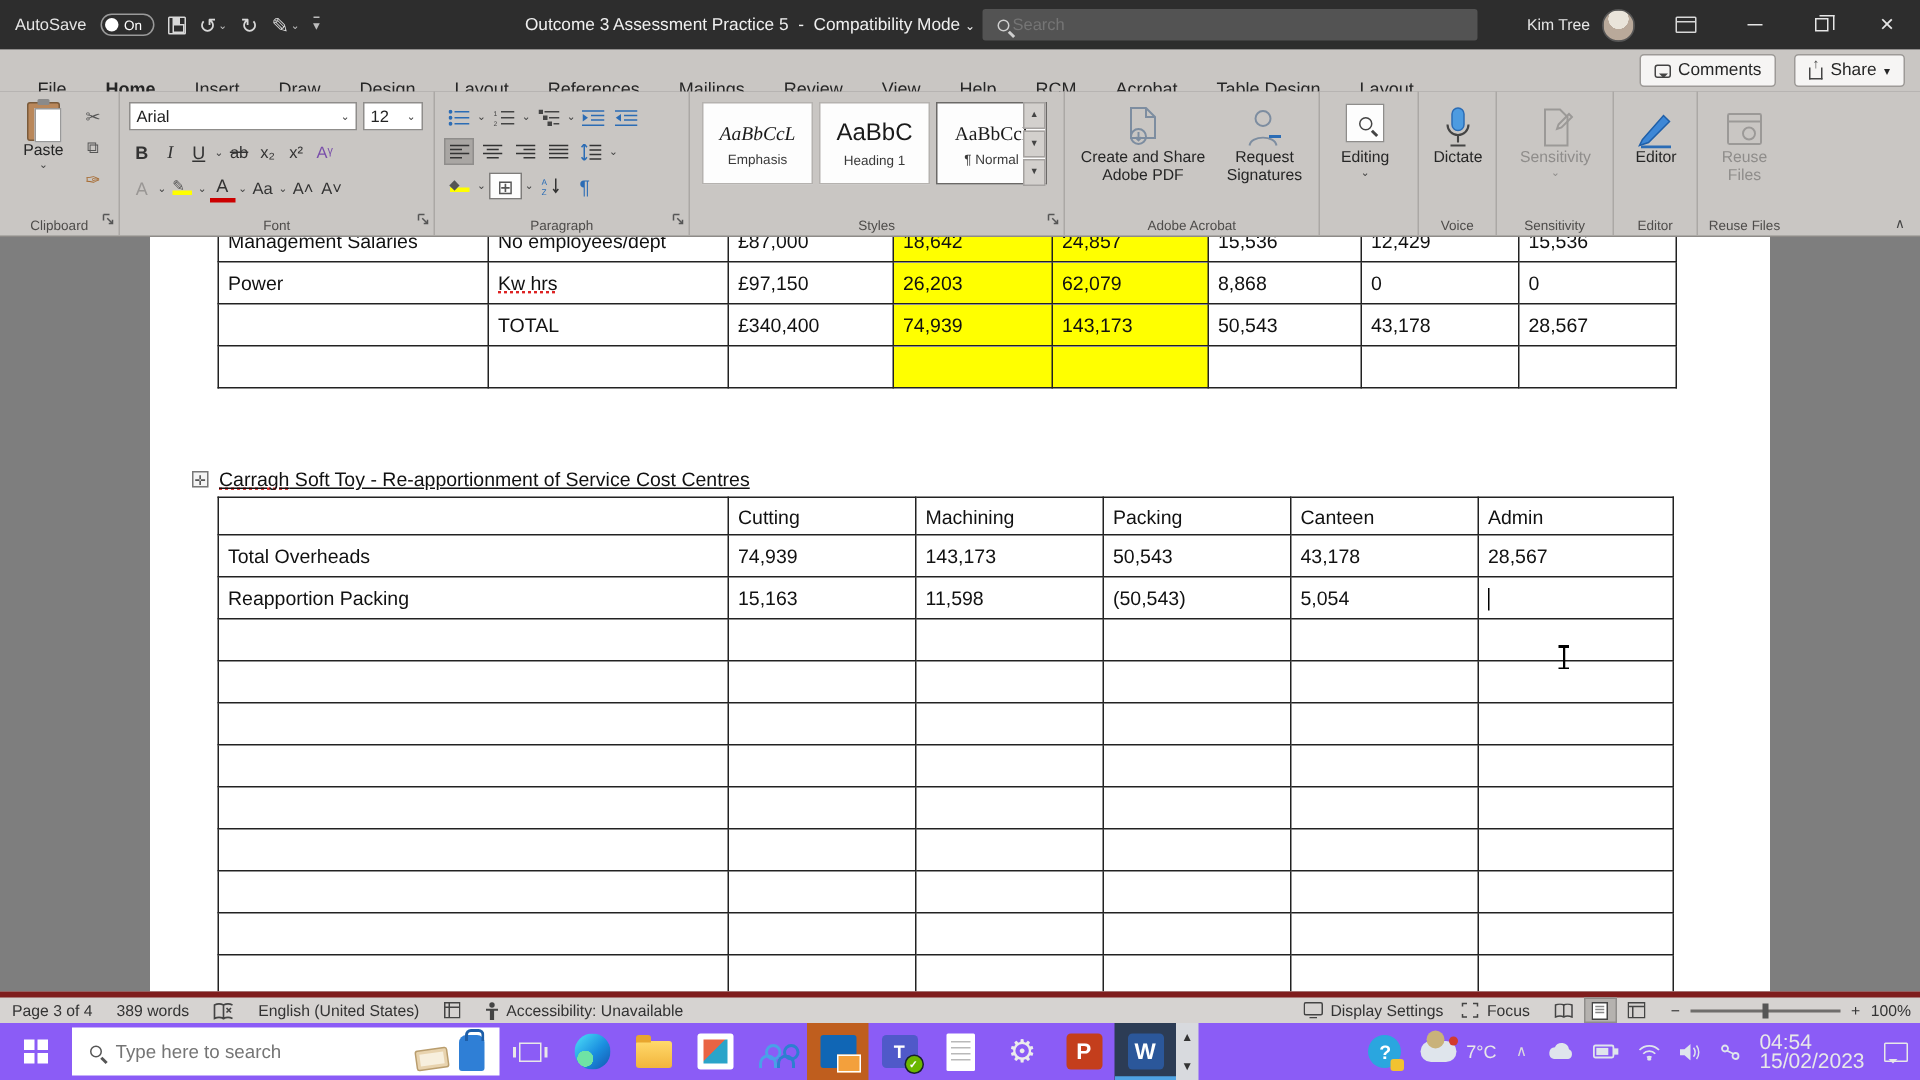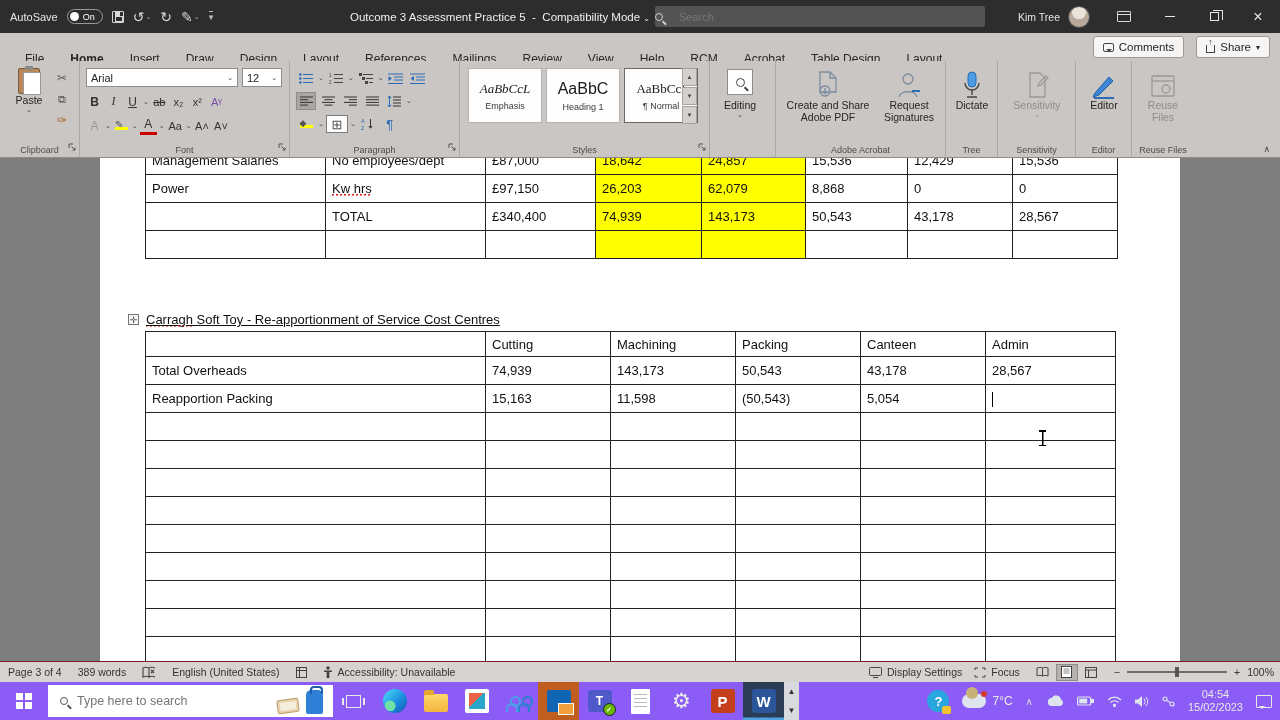--- a/index.html
+++ b/index.html
@@ -14,21 +14,21 @@
                    padding:1px 7px 1px 2px; height:15px; }
   .autosave-dot { width:9px; height:9px; border-radius:50%; background:#fff; }
   .autosave-on { font-size:9px; color:#fff; }
   .qat-btn { color:#d8d8d8; font-size:14px; display:flex; align-items:center; gap:1px; cursor:default; }
   .qat-chev { font-size:7px; color:#bdbdbd; }
   .save-ico { width:12px; height:12px; border:1.4px solid #d8d8d8; border-radius:1px; position:relative; }
   .save-ico::before { content:""; position:absolute; top:0; left:2px; width:5px; height:4px; background:#d8d8d8; }
   .save-ico::after { content:""; position:absolute; bottom:0; left:2px; width:6px; height:4px; border:1px solid #d8d8d8; }
   .tb-title { position:absolute; left:330px; width:340px; text-align:center; font-size:11.5px; color:#f0f0f0; white-space:nowrap; }
   .tb-search { position:absolute; left:655px; top:6px; width:330px; height:21px; background:#535353;
-               border-radius:2px; display:flex; align-items:center; gap:16px; color:#cfcfcf; }
+               border-radius:2px; display:flex; align-items:center; gap:2px; padding-left:10px; color:#cfcfcf; }
   .tb-search input { background:transparent; border:none; outline:none; color:#cfcfcf; font-size:11px; width:250px; }
   .mag { width:8px; height:8px; border:1.4px solid #cfcfcf; border-radius:50%; position:relative; flex:none; }
   .mag::after { content:""; position:absolute; width:5px; height:1.5px; background:#cfcfcf; transform:rotate(45deg);
                 left:6px; top:8px; }
   .tb-right { position:absolute; right:0; top:0; height:33px; display:flex; align-items:center; }
   .user-name { font-size:10.5px; color:#e6e6e6; margin-right:8px; }
   .avatar { width:22px; height:22px; border-radius:50%; margin-right:14px;
             background:radial-gradient(circle at 50% 28%, #e9e4da 0 38%, #b9a99a 39% 100%); border:1px solid #555; }
   .ribbon-opts { width:14px; height:11px; border:1.2px solid #d8d8d8; border-radius:1px; margin-right:4px; position:relative; }
   .ribbon-opts::before { content:""; position:absolute; top:2px; left:0; right:0; height:1.2px; background:#d8d8d8; }
@@ -126,21 +126,21 @@
                  font-size:9px; color:#555; background:#f4f4f4; }
   .sec-title { text-decoration:underline; }
   .caret { display:inline-block; width:1px; height:15px; background:#000; vertical-align:middle; }
   .ibeam { position:absolute; left:938px; top:272px; width:9px; height:16px;
            background:linear-gradient(#000,#000) center/1.5px 100% no-repeat; }
   .ibeam::before, .ibeam::after { content:""; position:absolute; left:1px; width:7px; height:1.5px; background:#000; }
   .ibeam::before { top:0; } .ibeam::after { bottom:0; }
 
   
   .statusbar { position:absolute; top:661px; left:0; width:1280px; height:21px; background:#d6d3d1;
-               border-top:1px solid #7f1d1d; display:flex; align-items:center; font-size:10.5px; color:#333; }
+               border-top:4px solid #7f1d1d; display:flex; align-items:center; font-size:10.5px; color:#333; }
   .sb-left { display:flex; align-items:center; gap:16px; padding-left:8px; }
   .sb-right { position:absolute; right:6px; display:flex; align-items:center; gap:12px; }
   .sb-item { display:flex; align-items:center; gap:5px; }
   .viewbtns { display:flex; gap:2px; }
   .viewbtn { width:22px; height:17px; display:flex; align-items:center; justify-content:center; }
   .viewbtn.sel { background:#b5b2af; }
   .zoomslider { display:flex; align-items:center; gap:7px; }
   .ztrack { width:100px; height:2px; background:#6f6d6b; position:relative; }
   .zthumb { position:absolute; left:48px; top:-4px; width:4px; height:10px; background:#555; }
 
@@ -203,21 +203,21 @@
   .help-ico { width:22px; height:22px; border-radius:50%; background:#2aa6df; color:#fff; font-size:13px; font-weight:bold;
               display:flex; align-items:center; justify-content:center; position:relative; }
   .help-ico::after { content:""; position:absolute; right:-2px; bottom:-2px; width:9px; height:8px; background:#f2c230;
                      border-radius:2px; }
   .weather { display:flex; align-items:center; gap:6px; font-size:12px; }
   .cloud { width:24px; height:14px; background:#dfe5ec; border-radius:8px; position:relative; }
   .cloud::before { content:""; position:absolute; left:4px; top:-7px; width:12px; height:12px; background:#c9b27a; border-radius:50%; }
   .cloud::after { content:""; position:absolute; right:-1px; top:-3px; width:6px; height:6px; background:#d23b2e; border-radius:50%; }
   .tray-chev { font-size:10px; color:#dcdcdc; }
   .tray svg { display:block; }
-  .clockbox { text-align:center; font-size:11px; line-height:13px; }
+  .clockbox { text-align:left; font-size:14px; line-height:13px; }
   .action-ico { width:16px; height:13px; border:1.4px solid #e8e8e8; border-radius:1px; position:relative; }
   .action-ico::after { content:""; position:absolute; left:2px; bottom:-5px; border:3px solid transparent; border-top-color:#e8e8e8; }
 </style>
 </head>
 <body>
 
 <div class="titlebar">
   <div class="tb-left">
     <span>AutoSave</span>
     <span class="autosave-pill">
@@ -502,30 +502,20 @@
       <span>▲</span>
       <span>▼</span>
       <span>▼</span>
     </div>
     <span class="glabel">Styles</span>
     <span class="launcher"><svg width="8" height="8">
           <path d="M1 1h4M1 1v4M3.5 3.5L7 7M7 4.5V7H4.5" stroke="#555" fill="none"></path>
         </svg></span>
   </div>
 
-  <div class="rgroup g-edit">
-    <div class="bigbtn" style="position:absolute;left:14px;top:8px;">
-      <span class="edit-lens">
-          <span class="mag-dark"></span>
-        </span>
-      <span style="margin-top:4px;">Editing</span>
-      <span class="chev">⌄</span>
-    </div>
-  </div>
-
   <div class="rgroup g-acrobat">
     <div class="bigbtn" style="position:absolute;left:6px;top:8px;width:92px;">
       <span class="ico28">
           <svg width="26" height="28" fill="none" stroke="#7d8da0" stroke-width="1.3">
             <path d="M5 1h10l6 6v14H5z"></path>
             <path d="M15 1v6h6"></path>
             <circle cx="10" cy="20" r="5"></circle>
             <path d="M10 17v5M8 20.5l2 2 2-2"></path>
           </svg>
         </span>
@@ -537,31 +527,41 @@
             <circle cx="12" cy="8" r="5"></circle>
             <path d="M3 26c1-7 17-7 18 0"></path>
             <path d="M16 20h8" stroke="#2b6cb5" stroke-width="2"></path>
           </svg>
         </span>
       <span style="line-height:12px;">Request Signatures</span>
     </div>
     <span class="glabel">Adobe Acrobat</span>
   </div>
 
+  <div class="rgroup g-edit">
+    <div class="bigbtn" style="position:absolute;left:14px;top:8px;">
+      <span class="edit-lens">
+          <span class="mag-dark"></span>
+        </span>
+      <span style="margin-top:4px;">Editing</span>
+      <span class="chev">⌄</span>
+    </div>
+  </div>
+
   <div class="rgroup g-voice">
     <div class="bigbtn" style="position:absolute;left:5px;top:8px;width:42px;">
       <span class="ico28">
           <svg width="20" height="28">
             <rect x="6" y="1" width="8" height="15" rx="4" fill="#4d9be0" stroke="#2b6cb5"></rect>
             <path d="M3 12a7 7 0 0 0 14 0M10 19v5M5 26h10" stroke="#444" fill="none" stroke-width="1.4"></path>
           </svg>
         </span>
       <span>Dictate</span>
     </div>
-    <span class="glabel">Tree</span>
+    <span class="glabel">Voice</span>
   </div>
 
   <div class="rgroup g-sens">
     <div class="bigbtn grayed" style="position:absolute;left:8px;top:8px;width:62px;">
       <span class="ico28">
           <svg width="24" height="28" fill="none" stroke="#9b9997" stroke-width="1.3">
             <path d="M5 2h10l5 5v19H5z"></path>
             <path d="M14 12l7-7 2 2-7 7-3 1z"></path>
           </svg>
         </span>

